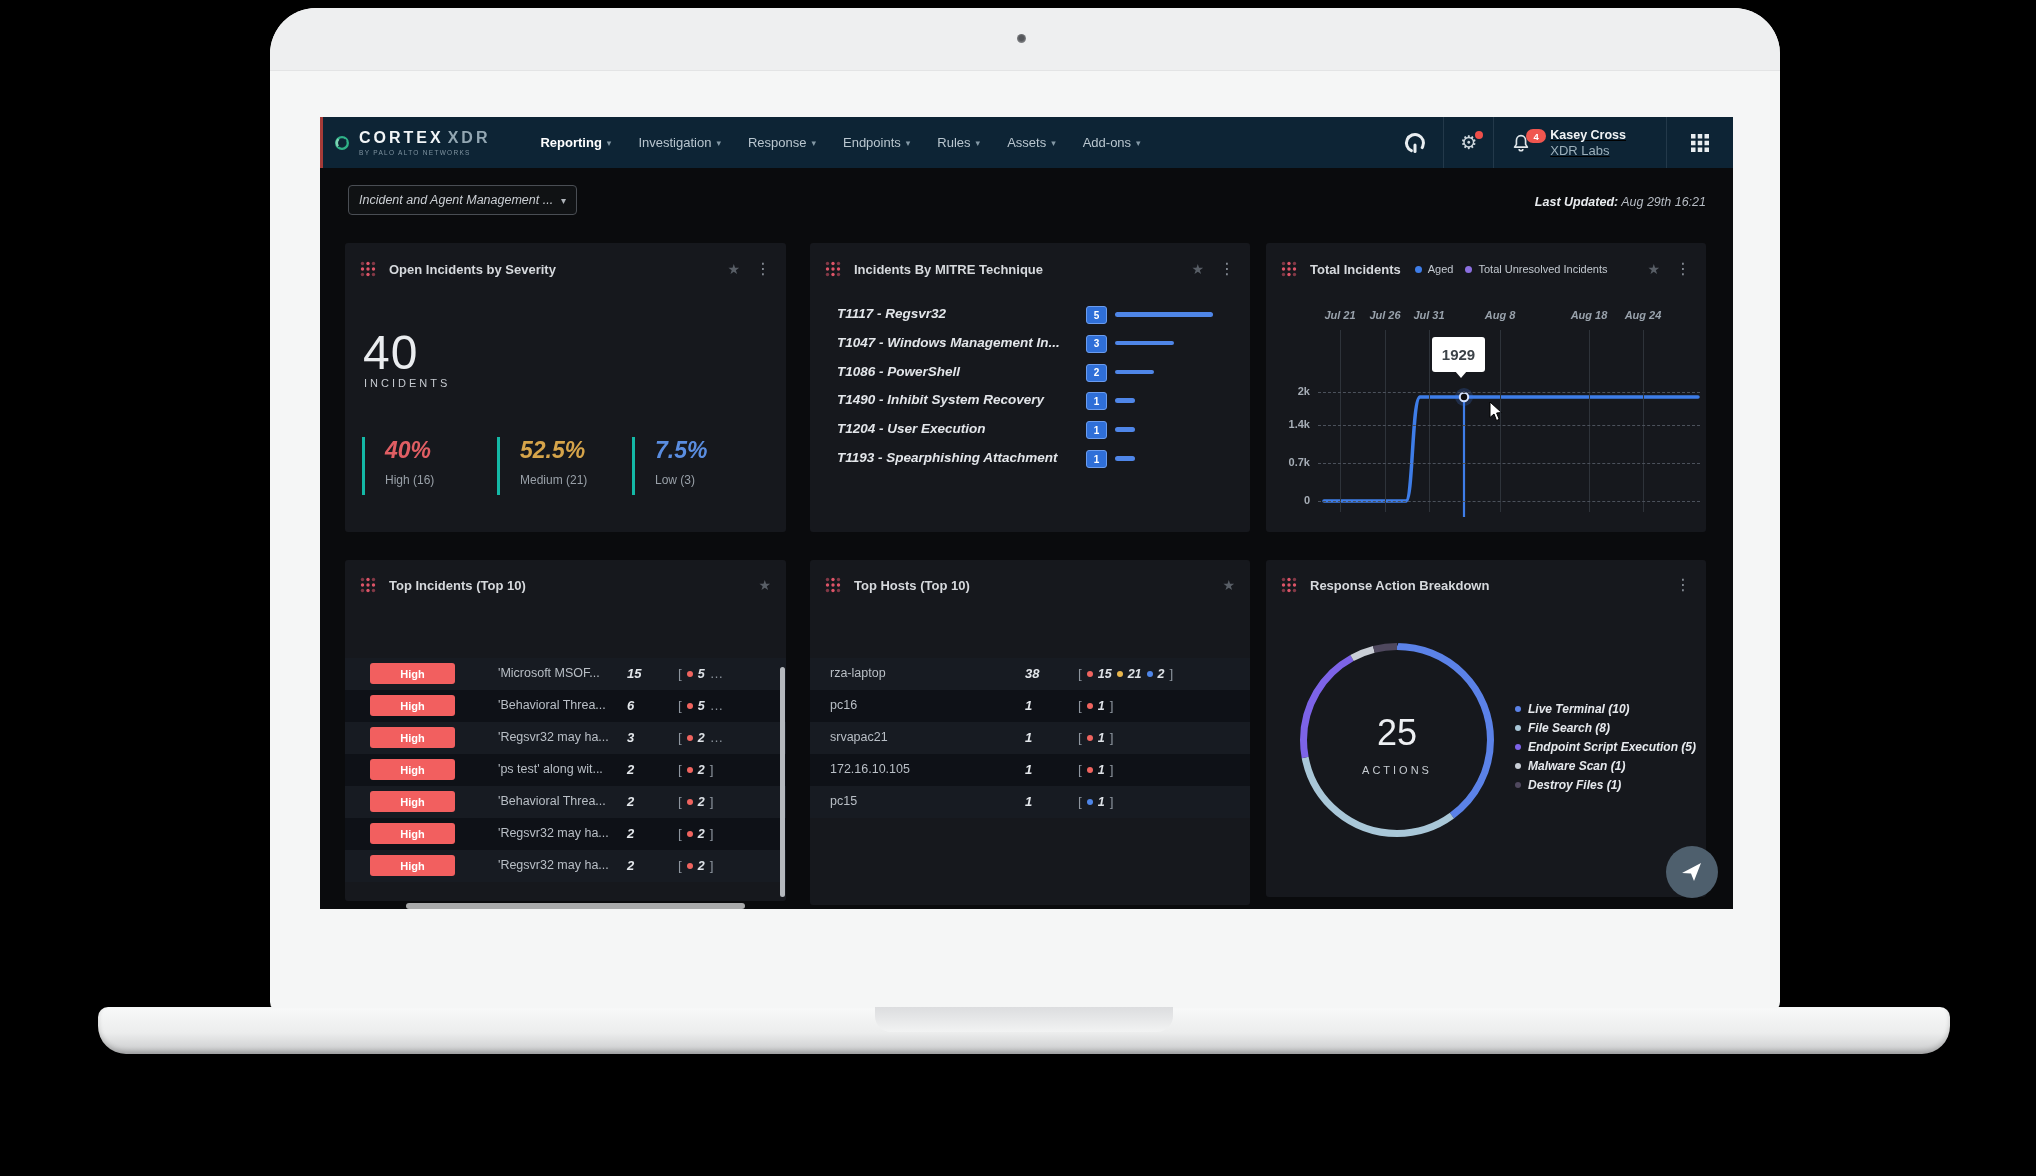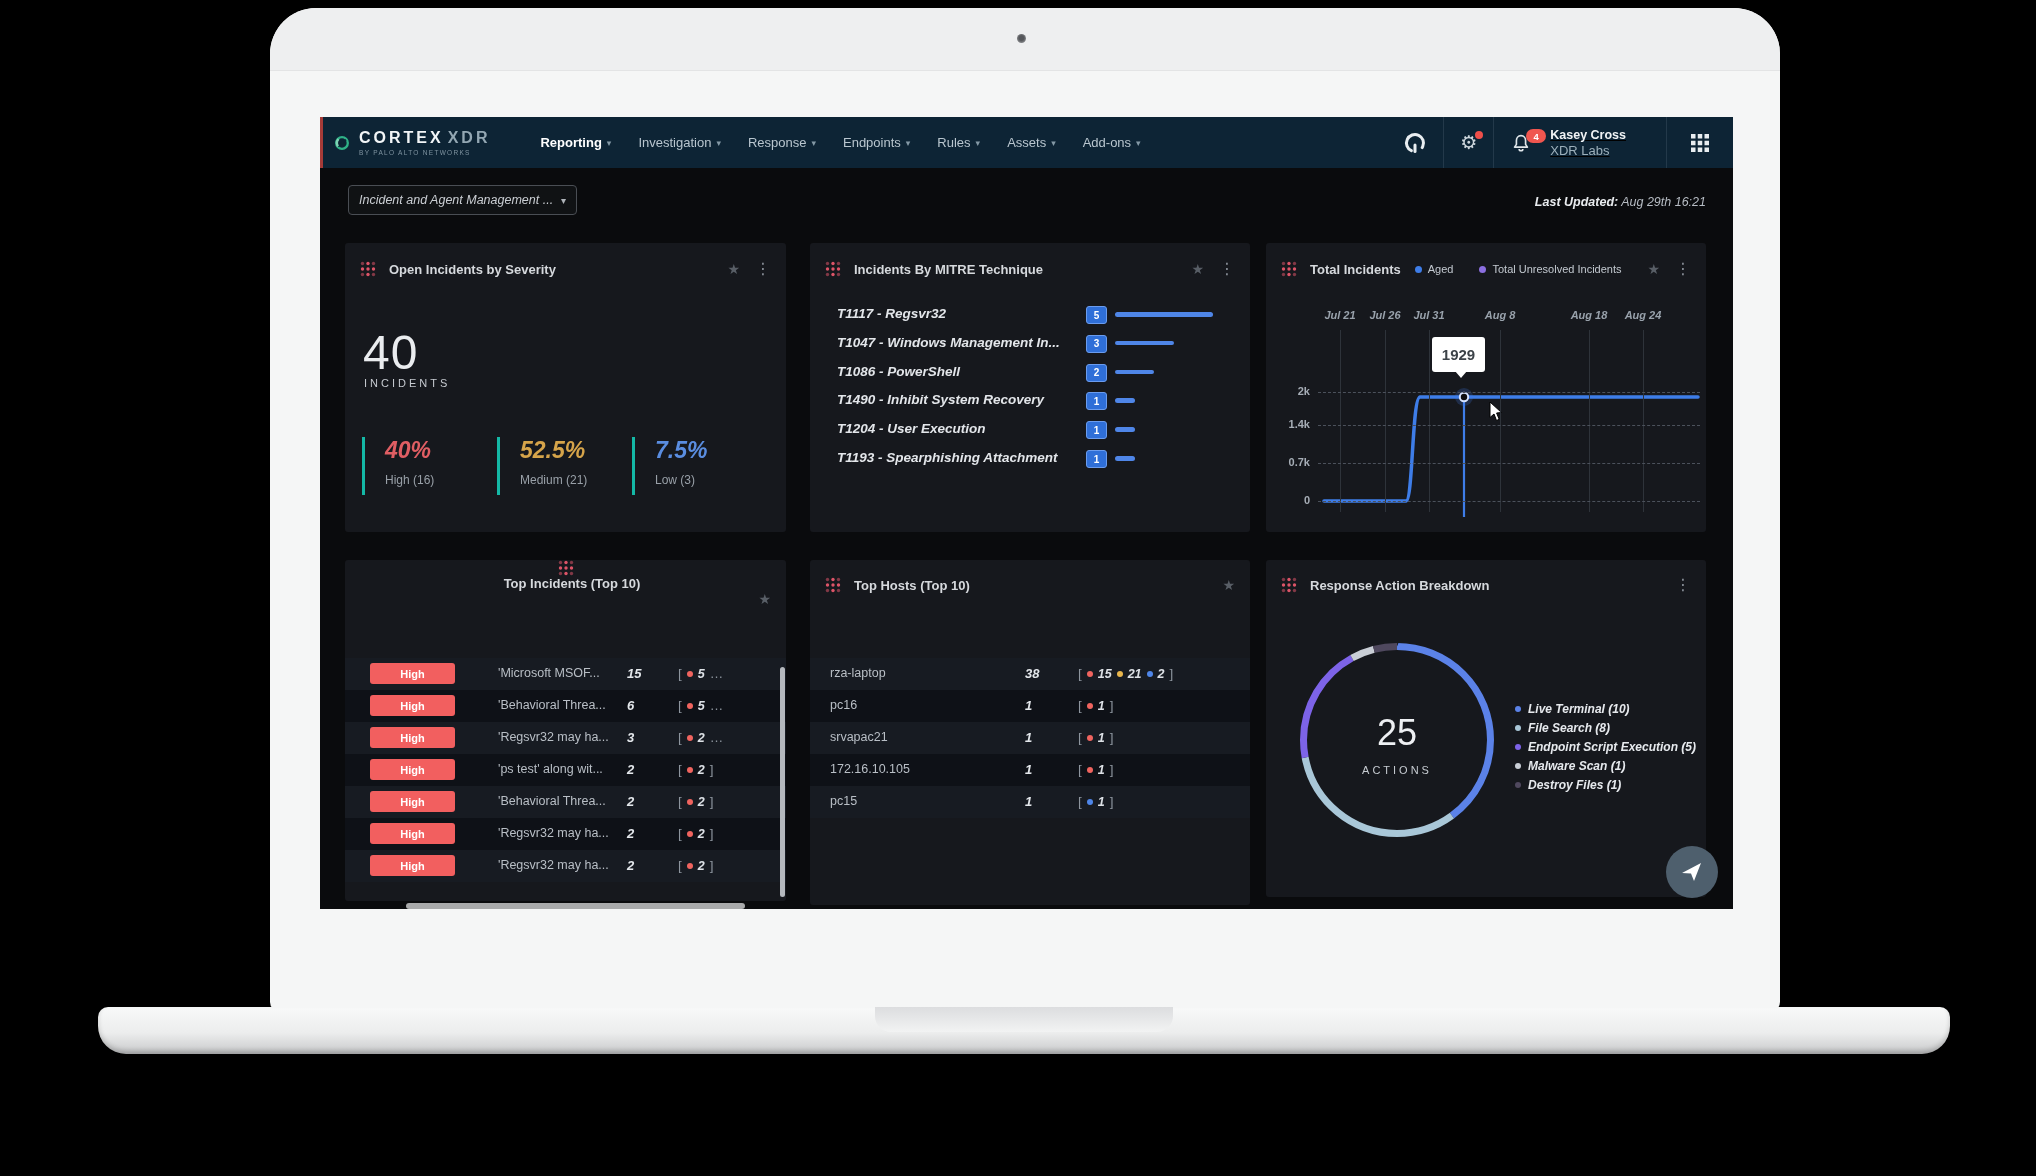--- a/index.html
+++ b/index.html
@@ -73,21 +73,21 @@
 
   
   .mitre-row{position:absolute;left:0;width:100%;height:28px;}
   .mitre-label{position:absolute;left:27px;top:5px;font-size:13.5px;font-weight:bold;font-style:italic;color:#e3e6ea;white-space:nowrap;}
   .mitre-badge{position:absolute;left:276px;top:5px;width:19px;height:16px;background:#2f6fd8;
        border:1px solid #6b9cee;border-radius:3px;color:#fff;font-size:10px;font-weight:bold;
        display:flex;align-items:center;justify-content:center;}
   .mitre-bar{position:absolute;left:305px;top:11px;height:4.5px;border-radius:2.5px;background:#4f86e8;}
 
   
-  .hlegend{display:flex;align-items:center;gap:26px;margin-left:14px;}
+  .hlegend{display:flex;align-items:center;gap:12px;margin-left:14px;}
   .hlegend-item{display:flex;align-items:center;gap:6px;font-size:11px;color:#c3c9d0;white-space:nowrap;}
   .ldot{width:7px;height:7px;border-radius:50%;}
   .xtick{position:absolute;top:66px;width:70px;margin-left:-35px;text-align:center;font-size:11px;
        font-weight:bold;font-style:italic;color:#99a2ac;}
   .vgrid{position:absolute;top:87px;height:182px;width:1px;background:#2e333a;}
   .hgrid{position:absolute;left:52px;width:382px;height:0;border-top:1px dashed #4b515b;}
   .ytick{position:absolute;left:4px;width:40px;text-align:right;font-size:11px;font-weight:bold;color:#a6adb6;}
   .tooltip{position:absolute;left:166px;top:94px;width:53px;height:35px;background:#fff;border-radius:3px;
        display:flex;align-items:center;justify-content:center;font-size:15px;font-weight:bold;color:#3c4248;}
   .tooltip:after{content:"";position:absolute;left:23px;bottom:-6px;border:6px solid transparent;
@@ -368,21 +368,21 @@
           <div class="hgrid" style="top: 182px;"></div>
           <div class="ytick" style="top: 175px;">1.4k</div>
           <div class="hgrid" style="top: 220px;"></div>
           <div class="ytick" style="top: 213px;">0.7k</div>
           <div class="hgrid" style="top: 258px;"></div>
           <div class="ytick" style="top: 251px;">0</div>
         </div>
     </section>
 
     <section class="card" id="card-incidents" style="left:25px;top:443px;width:441px;height:341px;">
-      <div class="card-head" style="height:50px;flex-direction:column;">
+      <div class="card-head" style="height:50px;">
         <svg class="dots-icon widget-icon" viewBox="0 0 16 16">
             <circle cx="2.5" cy="2.5" r="1.7" fill="#dd5468" opacity="0.55"></circle>
             <circle cx="8" cy="2.5" r="1.7" fill="#dd5468" opacity="1"></circle>
             <circle cx="13.5" cy="2.5" r="1.7" fill="#dd5468" opacity="0.55"></circle>
             <circle cx="2.5" cy="8" r="1.7" fill="#dd5468" opacity="1"></circle>
             <circle cx="8" cy="8" r="1.7" fill="#dd5468" opacity="1"></circle>
             <circle cx="13.5" cy="8" r="1.7" fill="#dd5468" opacity="1"></circle>
             <circle cx="2.5" cy="13.5" r="1.7" fill="#dd5468" opacity="0.55"></circle>
             <circle cx="8" cy="13.5" r="1.7" fill="#dd5468" opacity="1"></circle>
             <circle cx="13.5" cy="13.5" r="1.7" fill="#dd5468" opacity="0.55"></circle>

